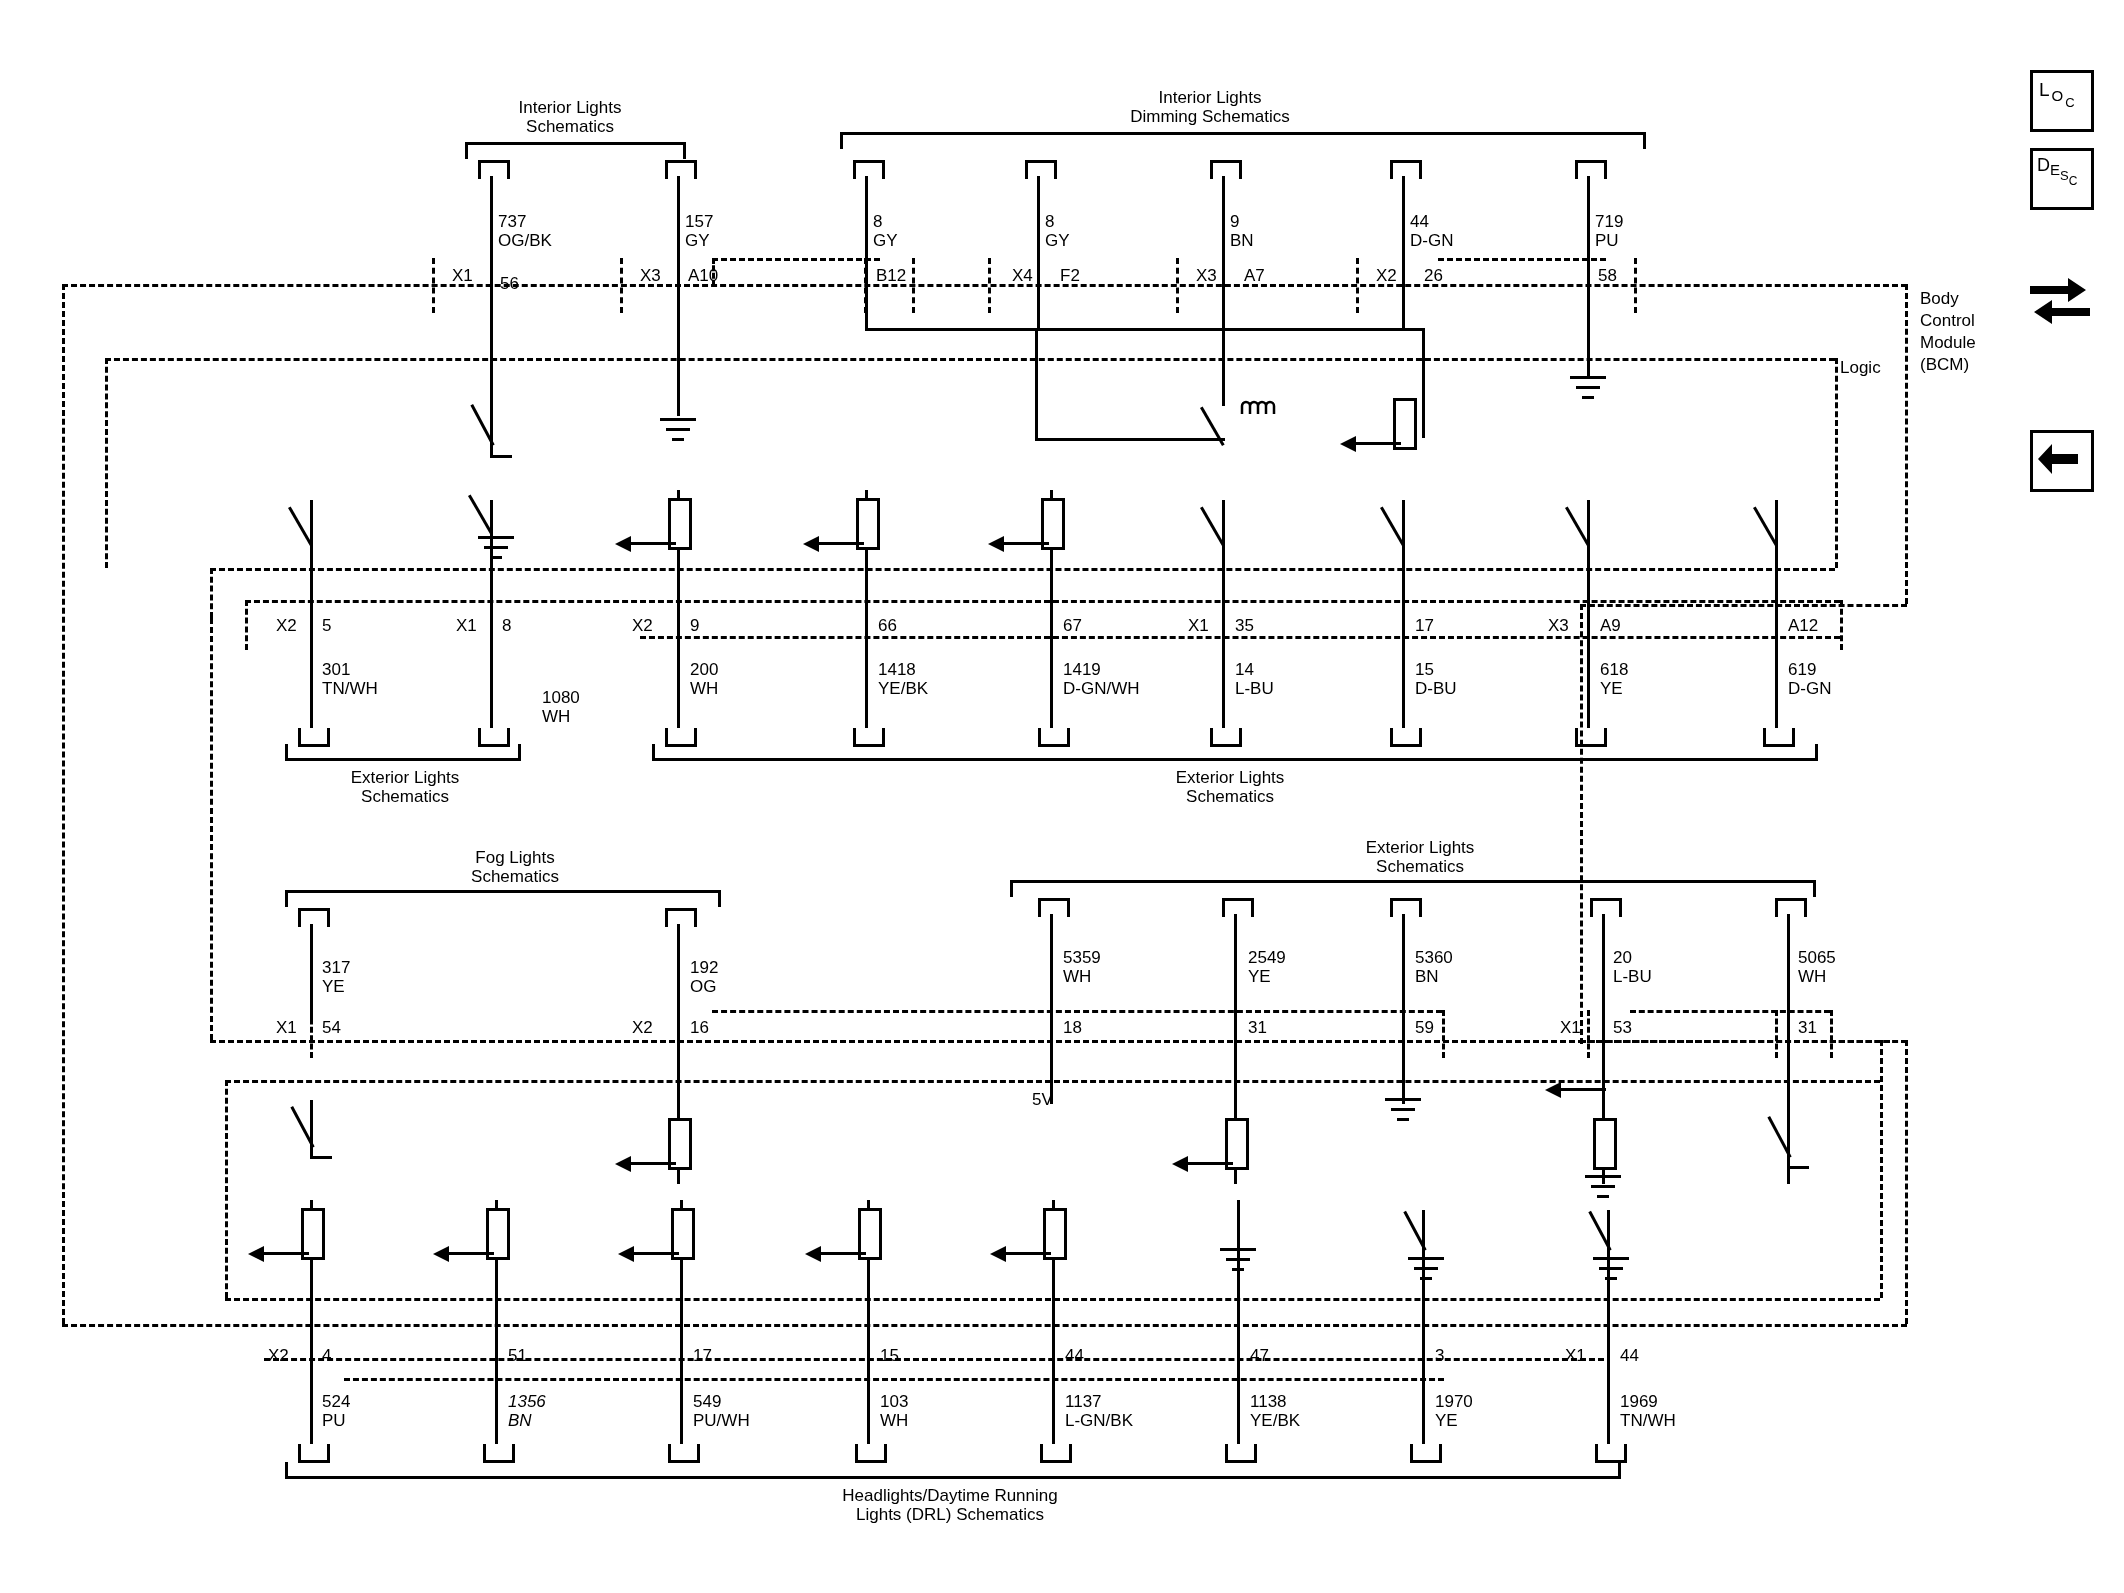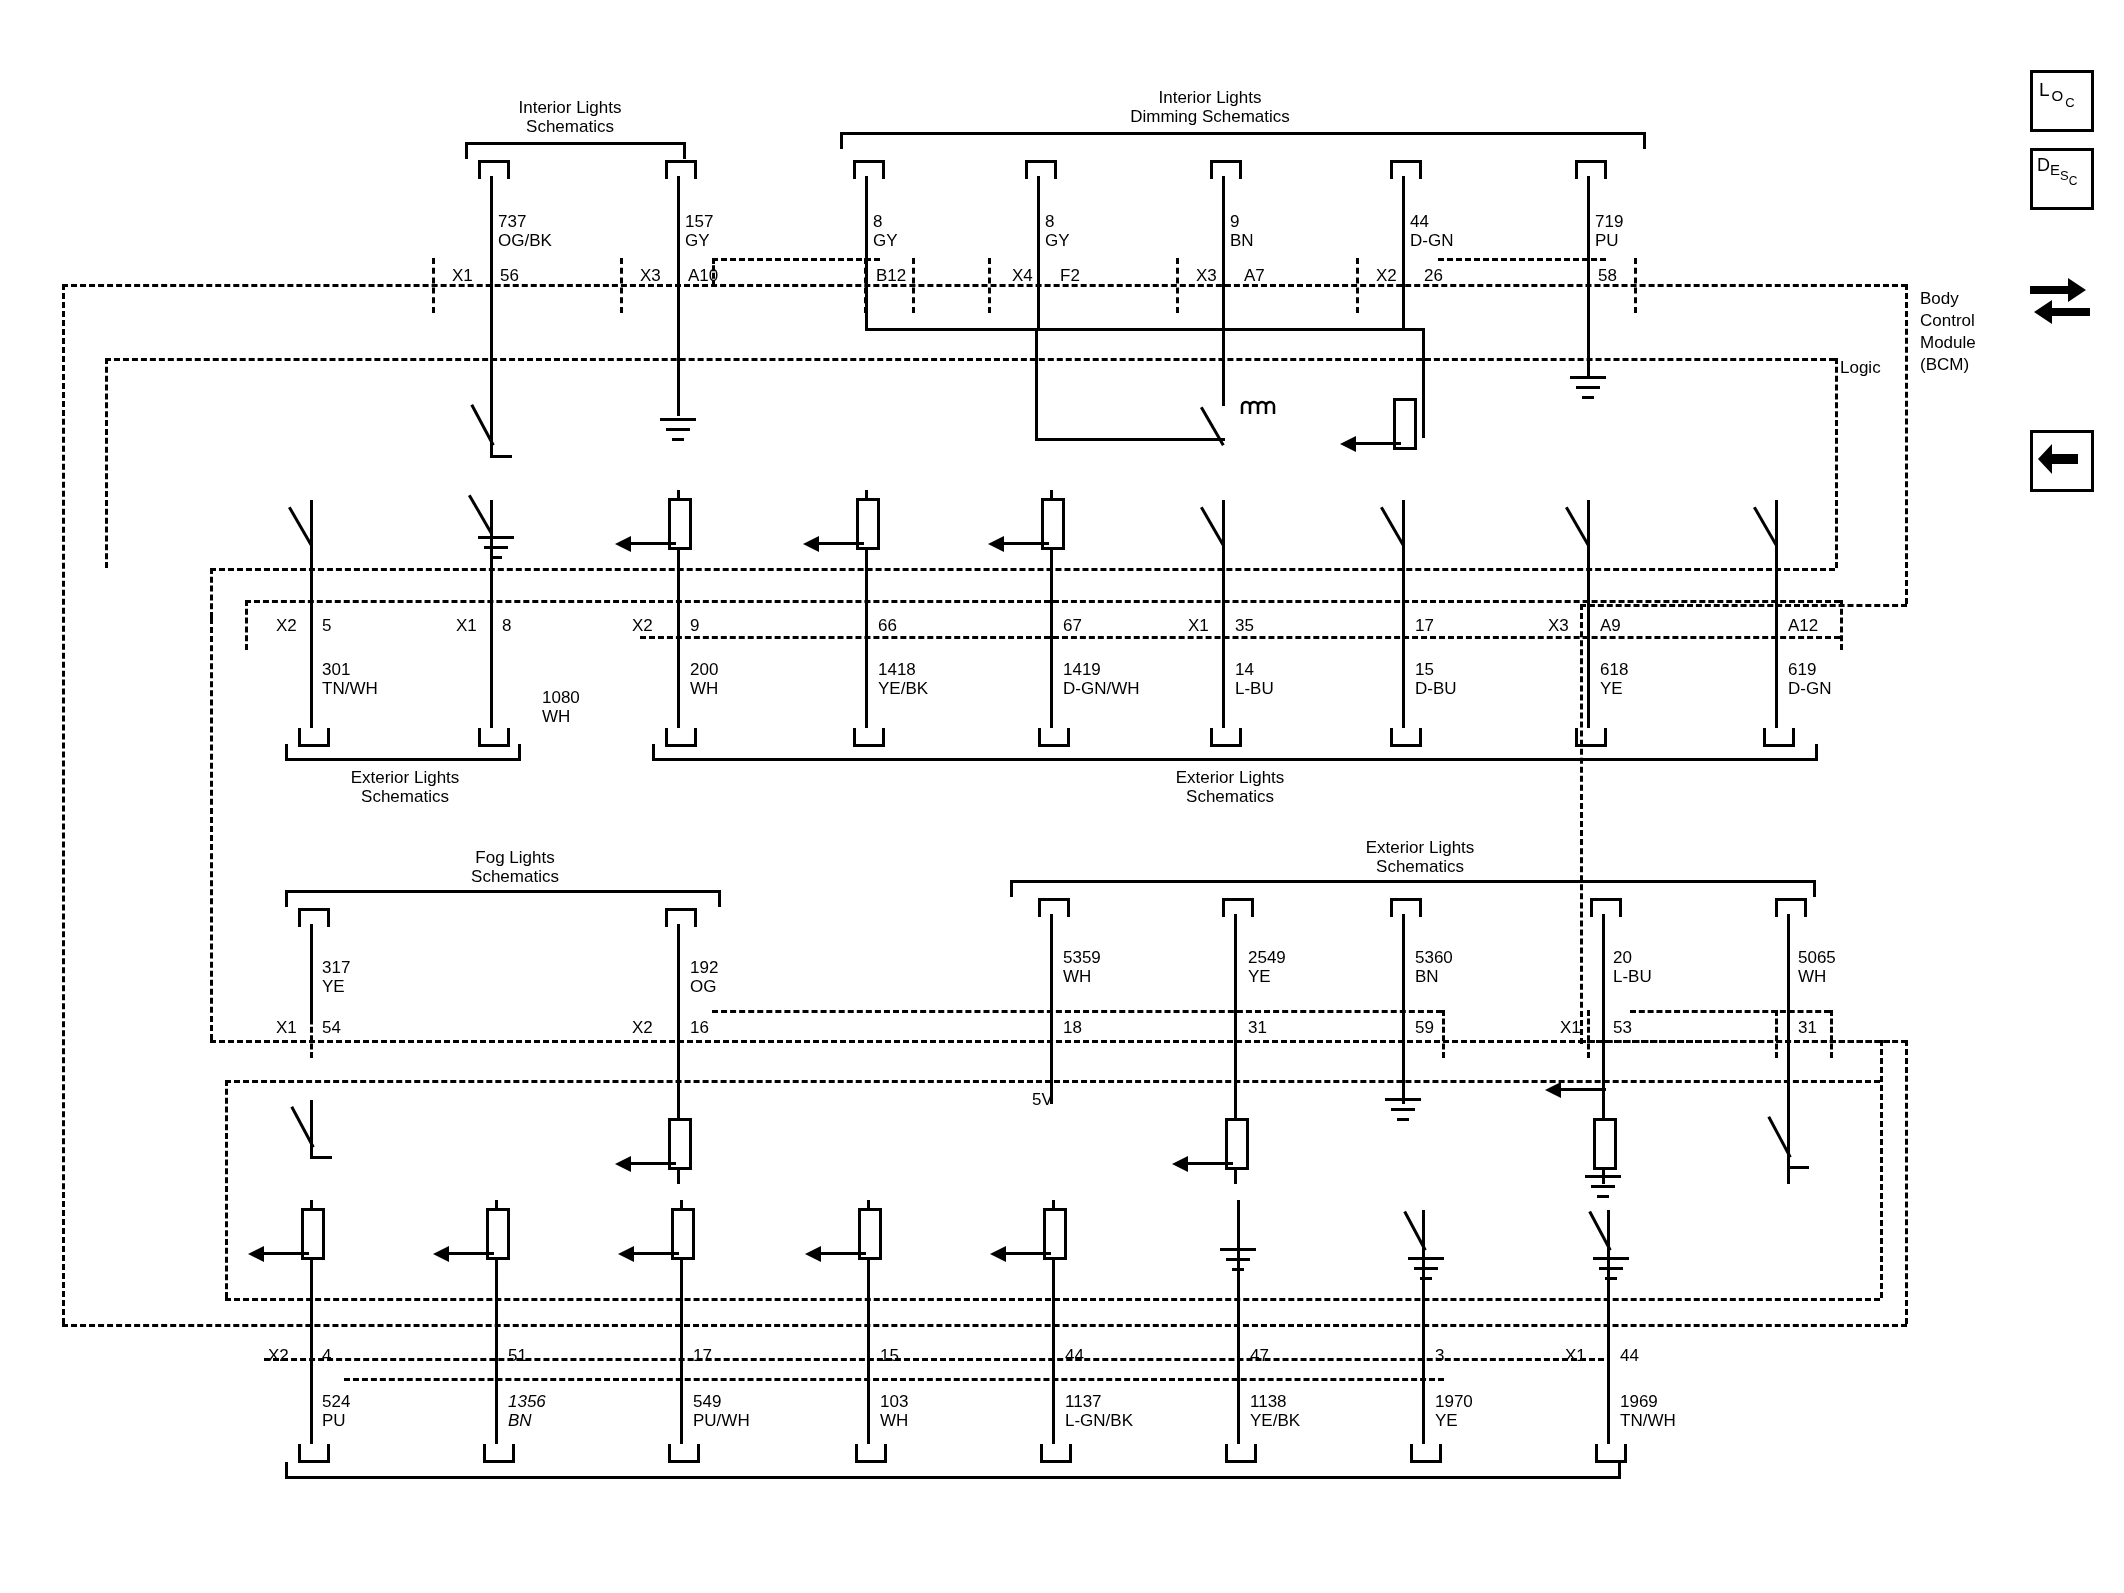--- a/index.html
+++ b/index.html
@@ -75,21 +75,21 @@
 (BCM)</span></div>
 
   <div class="dashH" style="left:105px;top:358px;width:1730px;"></div>
   <div class="dashV" style="left:105px;top:358px;height:210px;"></div>
   <div class="dashV" style="left:1835px;top:358px;height:210px;"></div>
   <div class="dashH" style="left:210px;top:568px;width:1625px;"></div>
   <div class="dashV" style="left:210px;top:568px;height:50px;"></div>
   <div class="lbl" style="left:1840px;top:358px;"><span>Logic</span></div>
 
   <div class="lbl" style="left:452px;top:266px;"><span>X1</span></div>
-  <div class="lbl" style="left:500px;top:266px;"><span>56</span></div>
+  <div class="lbl" style="left:500px;top:274px;"><span>56</span></div>
   <div class="lbl" style="left:640px;top:266px;"><span>X3</span></div>
   <div class="lbl" style="left:688px;top:266px;"><span>A10</span></div>
   <div class="lbl" style="left:876px;top:266px;"><span>B12</span></div>
   <div class="lbl" style="left:1012px;top:266px;"><span>X4</span></div>
   <div class="lbl" style="left:1060px;top:266px;"><span>F2</span></div>
   <div class="lbl" style="left:1196px;top:266px;"><span>X3</span></div>
   <div class="lbl" style="left:1244px;top:266px;"><span>A7</span></div>
   <div class="lbl" style="left:1376px;top:266px;"><span>X2</span></div>
   <div class="lbl" style="left:1424px;top:266px;"><span>26</span></div>
   <div class="lbl" style="left:1598px;top:266px;"><span>58</span></div>
@@ -425,20 +425,22 @@
   <div class="termDown" style="left:298px;top:1444px;"></div>
   <div class="termDown" style="left:483px;top:1444px;"></div>
   <div class="termDown" style="left:668px;top:1444px;"></div>
   <div class="termDown" style="left:855px;top:1444px;"></div>
   <div class="termDown" style="left:1040px;top:1444px;"></div>
   <div class="termDown" style="left:1225px;top:1444px;"></div>
   <div class="termDown" style="left:1410px;top:1444px;"></div>
   <div class="termDown" style="left:1595px;top:1444px;"></div>
 
   <div class="bracketB" style="left:285px;top:1462px;width:1330px;height:14px;"></div>
+  <div class="lbl c" style="left:770px;top:1486px;width:360px;"><span style="white-space:pre-line;">Headlights/Daytime Running
+Lights (DRL) Schematics</span></div>
 
   <div class="toolbtn" style="left:2030px;top:70px;width:58px;height:56px;">
     <div style="position:absolute;left:6px;top:6px;font-size:18px;"><span style="font-size:19px;">L</span><span style="font-size:15px;position:relative;top:5px;left:2px;">O</span><span style="font-size:13px;position:relative;top:11px;left:4px;">C</span></div>
   </div>
   <div class="toolbtn" style="left:2030px;top:148px;width:58px;height:56px;">
     <div style="position:absolute;left:4px;top:4px;font-size:18px;"><span style="font-size:18px;">D</span><span style="font-size:15px;position:relative;top:4px;">E</span><span style="font-size:13px;position:relative;top:9px;">S</span><span style="font-size:12px;position:relative;top:14px;">C</span></div>
   </div>
   <div style="position:absolute;left:2024px;top:268px;width:72px;height:66px;">
     <svg width="72" height="66" viewBox="0 0 72 66">
       <path d="M6 18 L44 18 L44 10 L62 22 L44 34 L44 26 L6 26 Z" fill="#000"></path>

